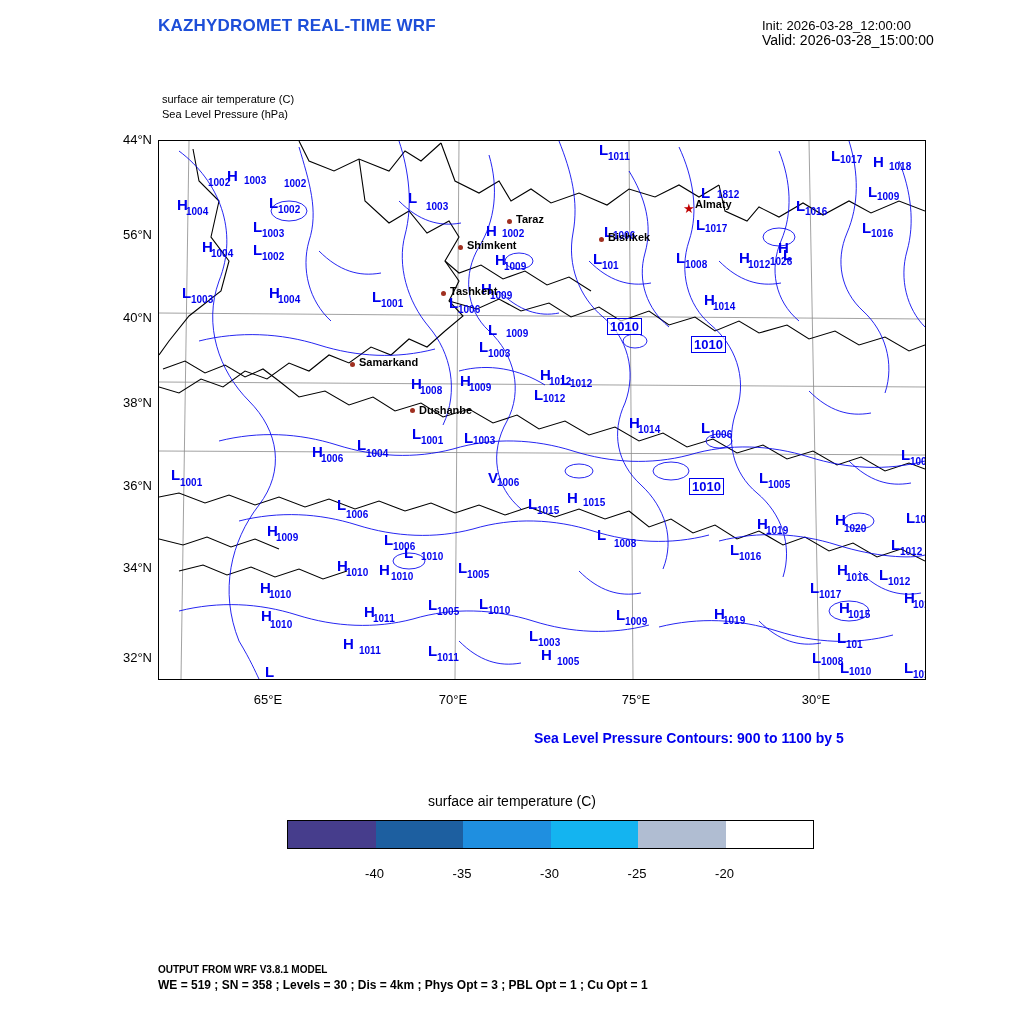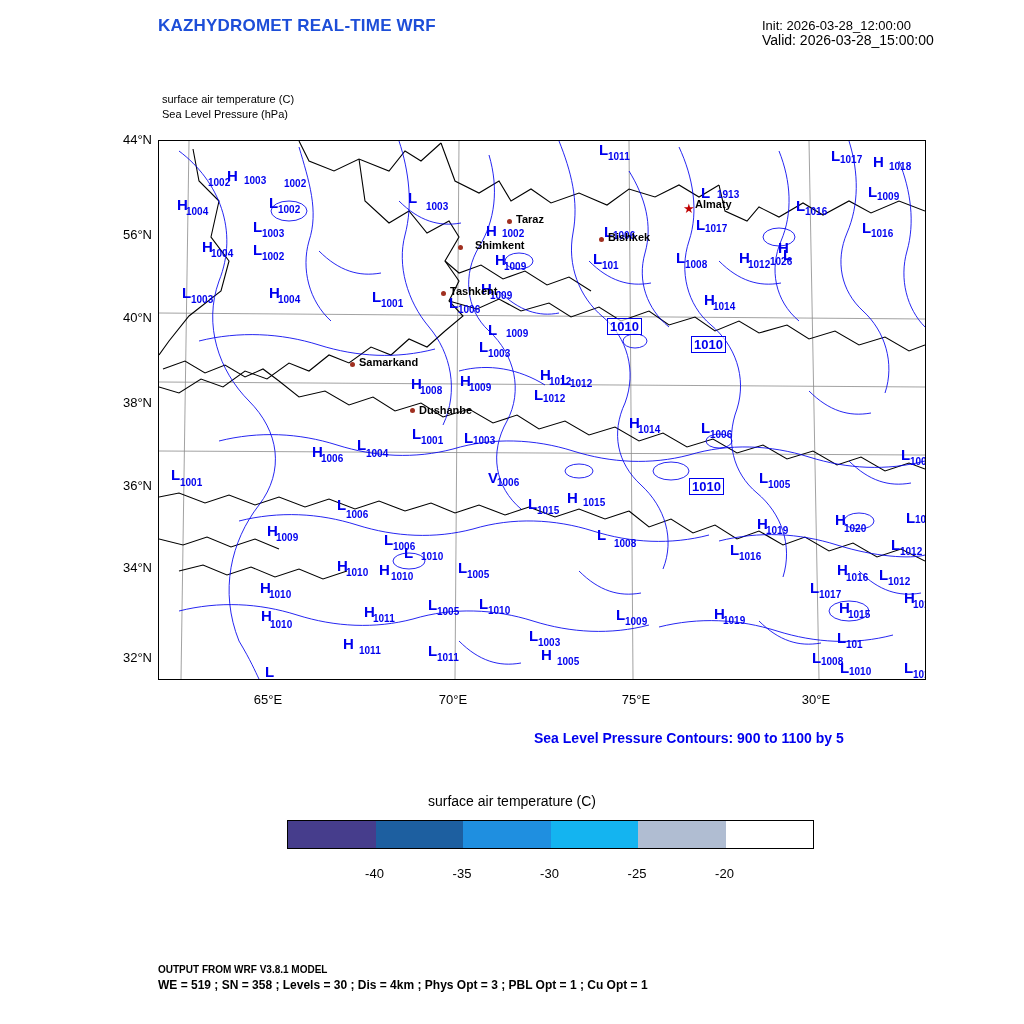--- a/index.html
+++ b/index.html
@@ -134,21 +134,21 @@
     <div class="lbl pv" style="left: 103px; top: 110px;">1002</div>
     <div class="lbl hl" style="left: 23px; top: 143px;">L</div>
     <div class="lbl pv" style="left: 32px; top: 153px;">1003</div>
     <div class="lbl hl" style="left: 110px; top: 143px;">H</div>
     <div class="lbl pv" style="left: 119px; top: 153px;">1004</div>
     <div class="lbl hl" style="left: 249px; top: 48px;">L</div>
     <div class="lbl pv" style="left: 267px; top: 60px;">1003</div>
     <div class="lbl hl" style="left: 440px; top: 0px;">L</div>
     <div class="lbl pv" style="left: 449px; top: 10px;">1011</div>
     <div class="lbl hl" style="left: 542px; top: 43px;">L</div>
-    <div class="lbl pv" style="left: 558px; top: 48px;">1913</div>
+    <div class="lbl pv" style="left: 558px; top: 48px;">1812</div>
     <div class="lbl hl" style="left: 672px; top: 6px;">L</div>
     <div class="lbl pv" style="left: 681px; top: 13px;">1017</div>
     <div class="lbl hl" style="left: 714px; top: 12px;">H</div>
     <div class="lbl pv" style="left: 730px; top: 20px;">1018</div>
     <div class="lbl hl" style="left: 709px; top: 42px;">L</div>
     <div class="lbl pv" style="left: 718px; top: 50px;">1009</div>
     <div class="lbl hl" style="left: 637px; top: 56px;">L</div>
     <div class="lbl pv" style="left: 646px; top: 65px;">1016</div>
     <div class="lbl hl" style="left: 703px; top: 78px;">L</div>
     <div class="lbl pv" style="left: 712px; top: 87px;">1016</div>
@@ -285,21 +285,21 @@
     <div class="lbl pv" style="left: 398px; top: 515px;">1005</div>
     <div class="lbl hl" style="left: 106px; top: 522px;">L</div>
     <div class="lbl hl" style="left: 619px; top: 98px;">H</div>
     <div class="star" style="left: 524px; top: 61px;">★</div>
     <div class="city" style="left: 536px; top: 57px;">Almaty</div>
     <div class="citydot" style="left: 440px; top: 96px;"></div>
     <div class="city" style="left: 449px; top: 90px;">Bishkek</div>
     <div class="citydot" style="left: 348px; top: 78px;"></div>
     <div class="city" style="left: 357px; top: 72px;">Taraz</div>
     <div class="citydot" style="left: 299px; top: 104px;"></div>
-    <div class="city" style="left: 308px; top: 98px; margin-left: 8px;">Shimkent</div>
+    <div class="city" style="left: 308px; top: 98px;">Shimkent</div>
     <div class="citydot" style="left: 282px; top: 150px;"></div>
     <div class="city" style="left: 291px; top: 144px;">Tashkent</div>
     <div class="citydot" style="left: 191px; top: 221px;"></div>
     <div class="city" style="left: 200px; top: 215px;">Samarkand</div>
     <div class="citydot" style="left: 251px; top: 267px;"></div>
     <div class="city" style="left: 260px; top: 263px;">Dushanbe</div>
   </div>
 
 <div class="abs" id="ylabels">
   <div class="ytick" style="top:-8px">44°N</div>

